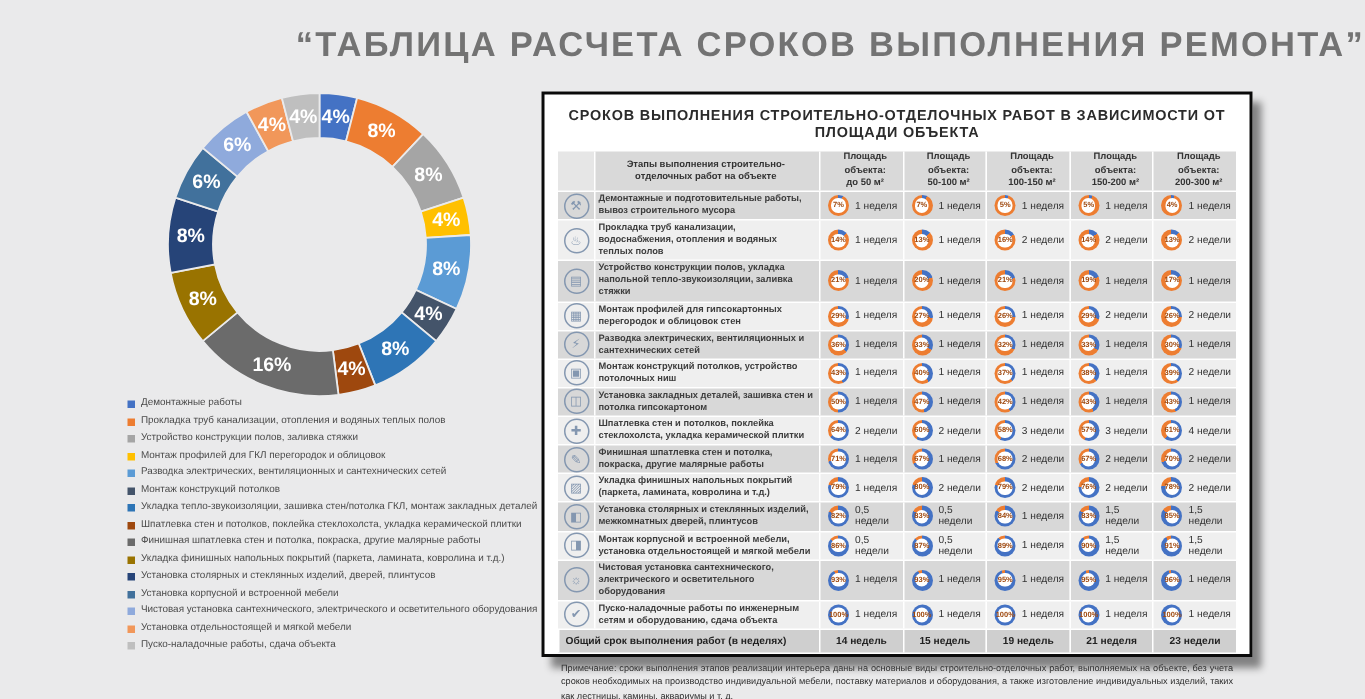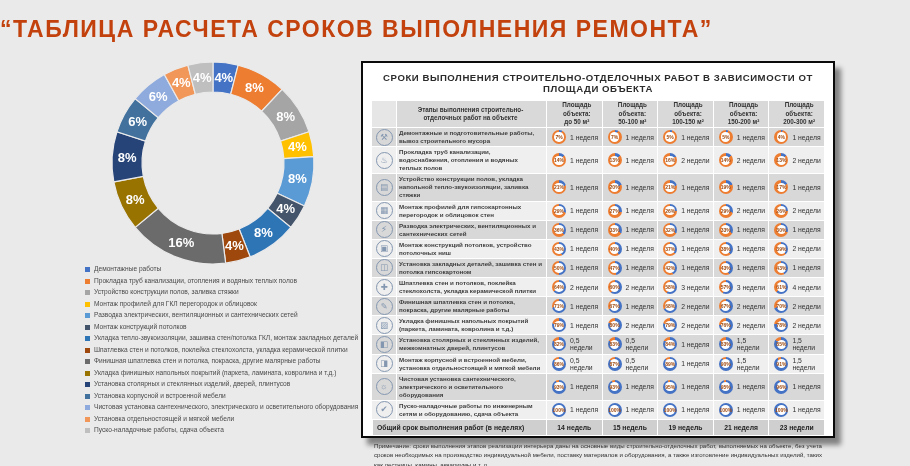--- a/index.html
+++ b/index.html
@@ -3,22 +3,22 @@
 <meta charset="utf-8">
 <style>
   html,body{margin:0;padding:0;}
   body{
     width:910px;height:466px;overflow:hidden;position:relative;
     background:#EAEAEB;
     font-family:"Liberation Sans","DejaVu Sans",sans-serif;
     -webkit-font-smoothing:antialiased;
   }
   .page-title{
-    position:absolute;top:16px;left:0;width:910px;text-align:left;
-    font-size:23px;font-weight:700;letter-spacing:1.5px;color:#c2410c;
+    position:absolute;top:16px;left:0;width:910px;text-align:right;
+    font-size:23px;font-weight:700;letter-spacing:1.5px;color:#737373;
   }
   
   .donut-wrap{position:absolute;left:85px;top:55px;width:256px;height:216px;}
   .donut-wrap svg{display:block;}
   .seg-label{font-size:13px;font-weight:700;fill:#ffffff;}
   
   .legend{position:absolute;left:85px;top:266px;width:275px;}
   .legend-item{display:flex;align-items:flex-start;margin-bottom:4.6px;}
   .legend-marker{width:5px;height:5px;flex:0 0 5px;margin:1px 4px 0 0;}
   .legend-label{font-size:6.6px;color:#4a4a4a;line-height:1.05;}
@@ -168,21 +168,21 @@
       <span class="legend-marker" style="background: rgb(241, 151, 90);"></span>
       <span class="legend-label">Установка отдельностоящей и мягкой мебели</span>
     </div>
     <div class="legend-item">
       <span class="legend-marker" style="background: rgb(191, 191, 191);"></span>
       <span class="legend-label">Пуско-наладочные работы, сдача объекта</span>
     </div>
   </div>
 
 <div class="card">
-  <div class="card-title">СРОКИ ВЫПОЛНЕНИЯ СТРОИТЕЛЬНО-ОТДЕЛОЧНЫХ РАБОТ В ЗАВИСИМОСТИ ОТ ПЛОЩАДИ ОБЪЕКТА</div>
+  <div class="card-title">СРОКОВ ВЫПОЛНЕНИЯ СТРОИТЕЛЬНО-ОТДЕЛОЧНЫХ РАБОТ В ЗАВИСИМОСТИ ОТ ПЛОЩАДИ ОБЪЕКТА</div>
   <div id="thead">
       <div class="trow thead">
         <div class="c-icon"></div>
         <div class="c-stage" style="justify-content: center;">
           <span class="hdr">Этапы выполнения строительно-отделочных работ на объекте</span>
         </div>
         <div class="c-area" style="justify-content: center;">
           <span class="hdr">Площадь объекта:<br><span>до 50 м²</span></span>
         </div>
         <div class="c-area" style="justify-content: center;">

